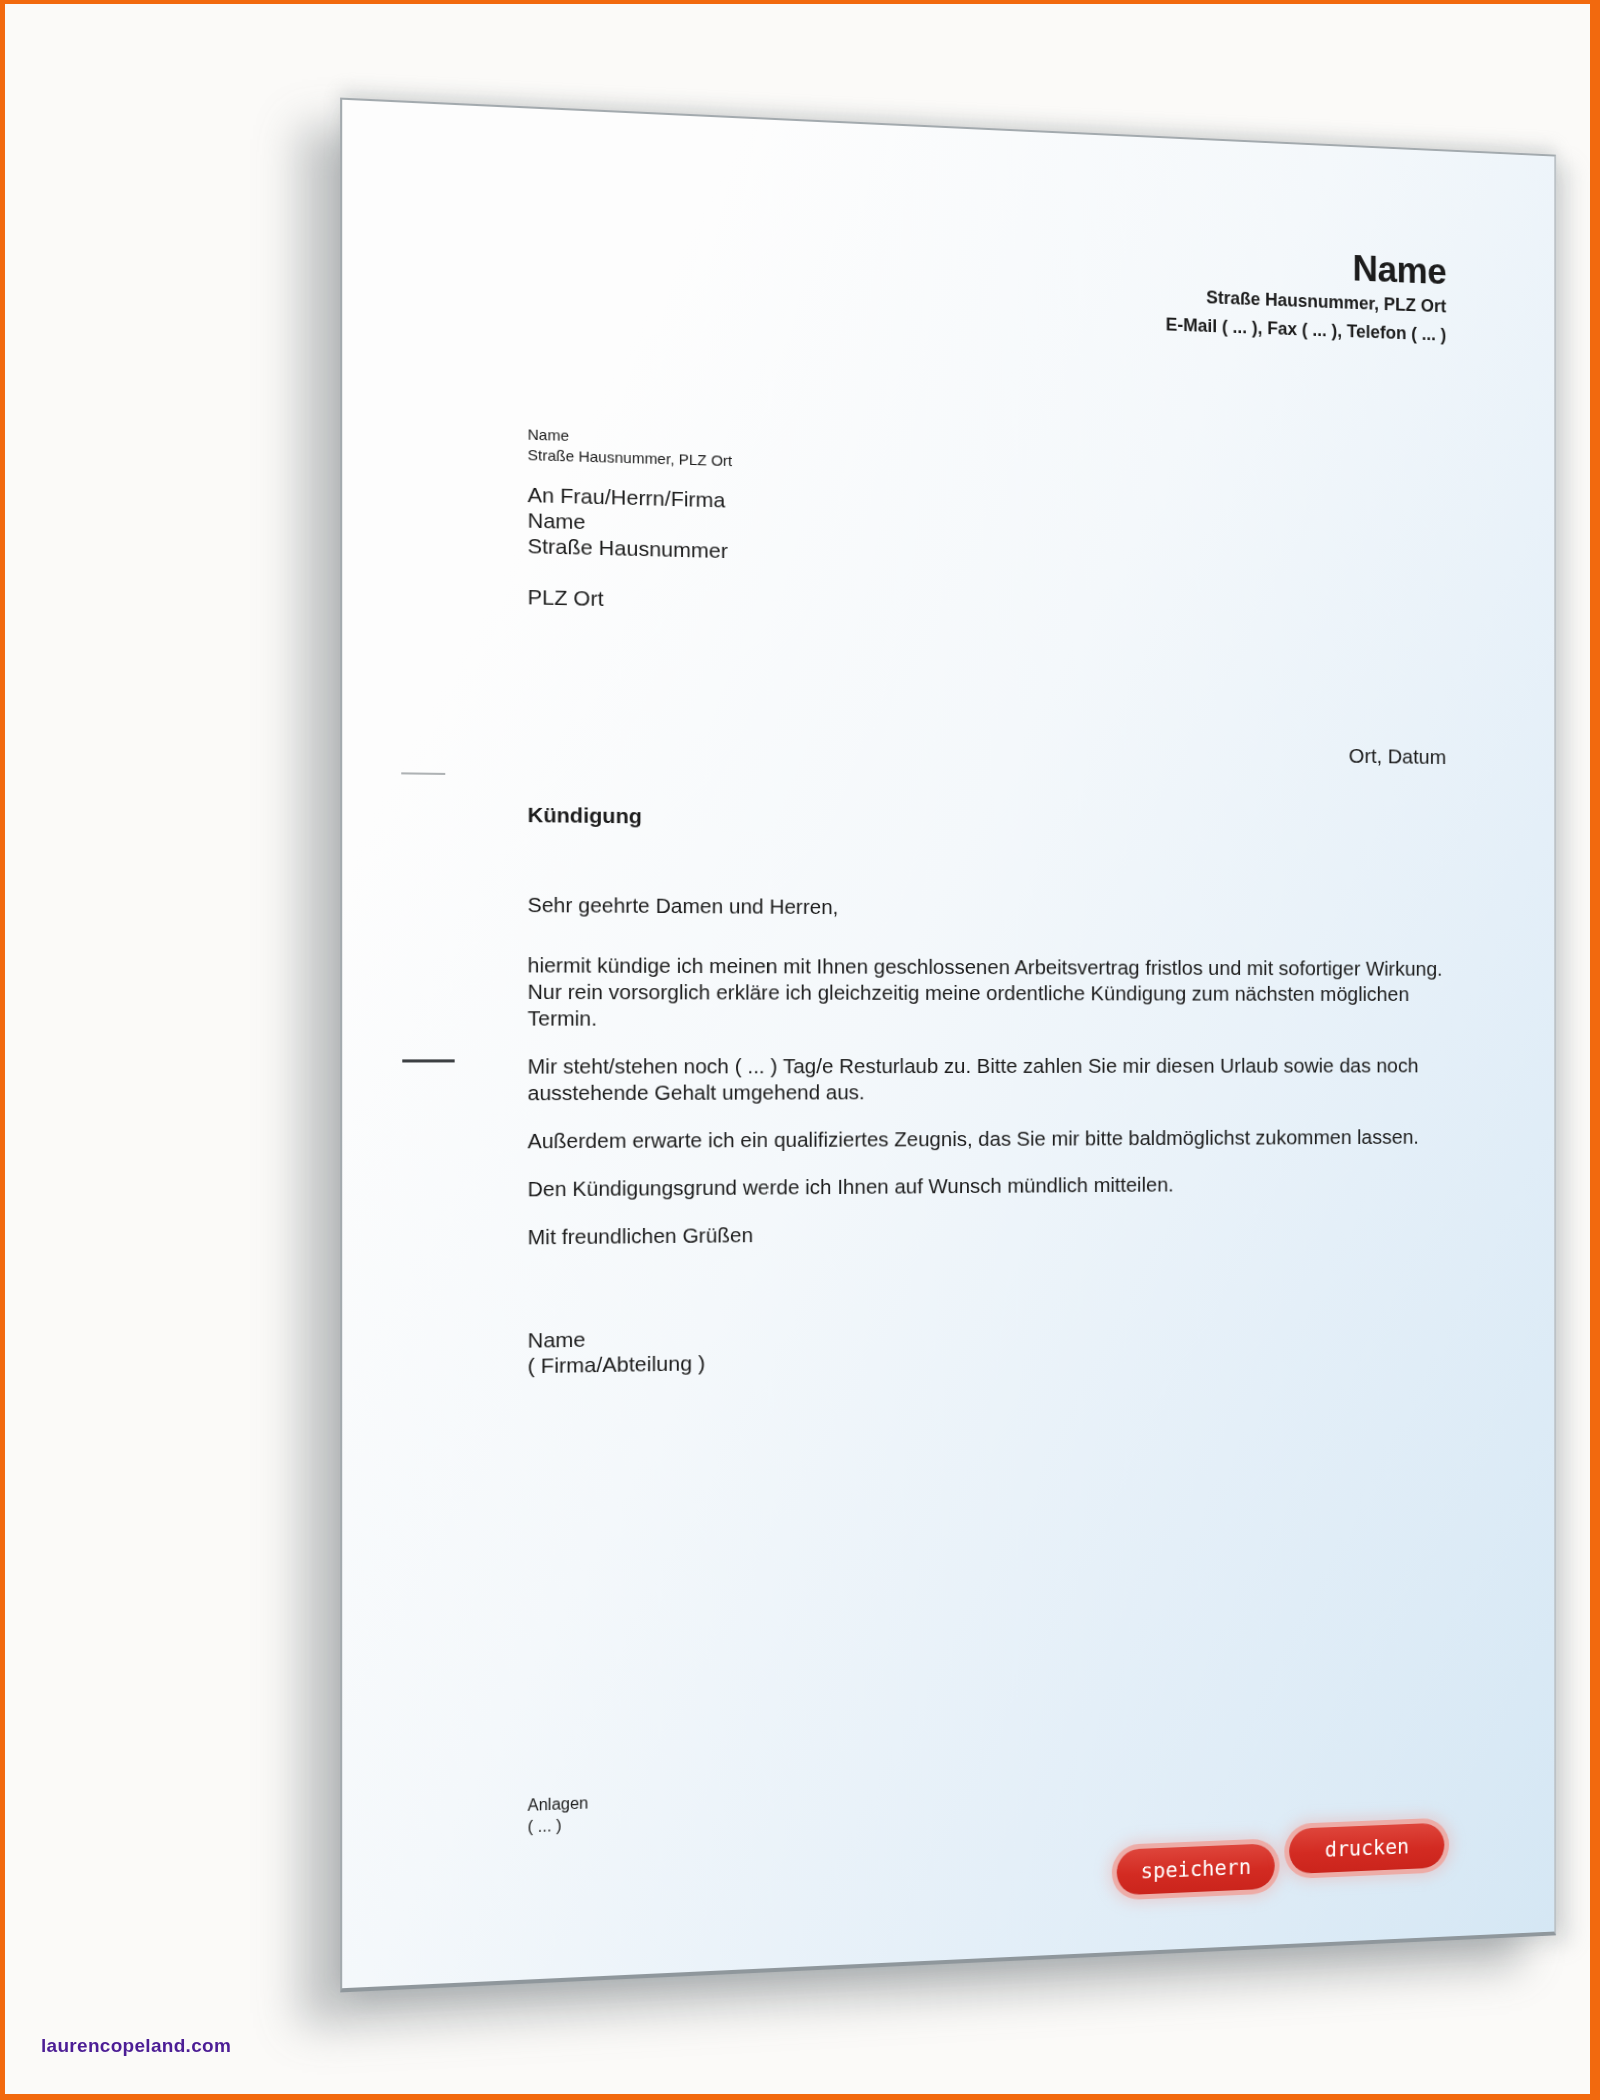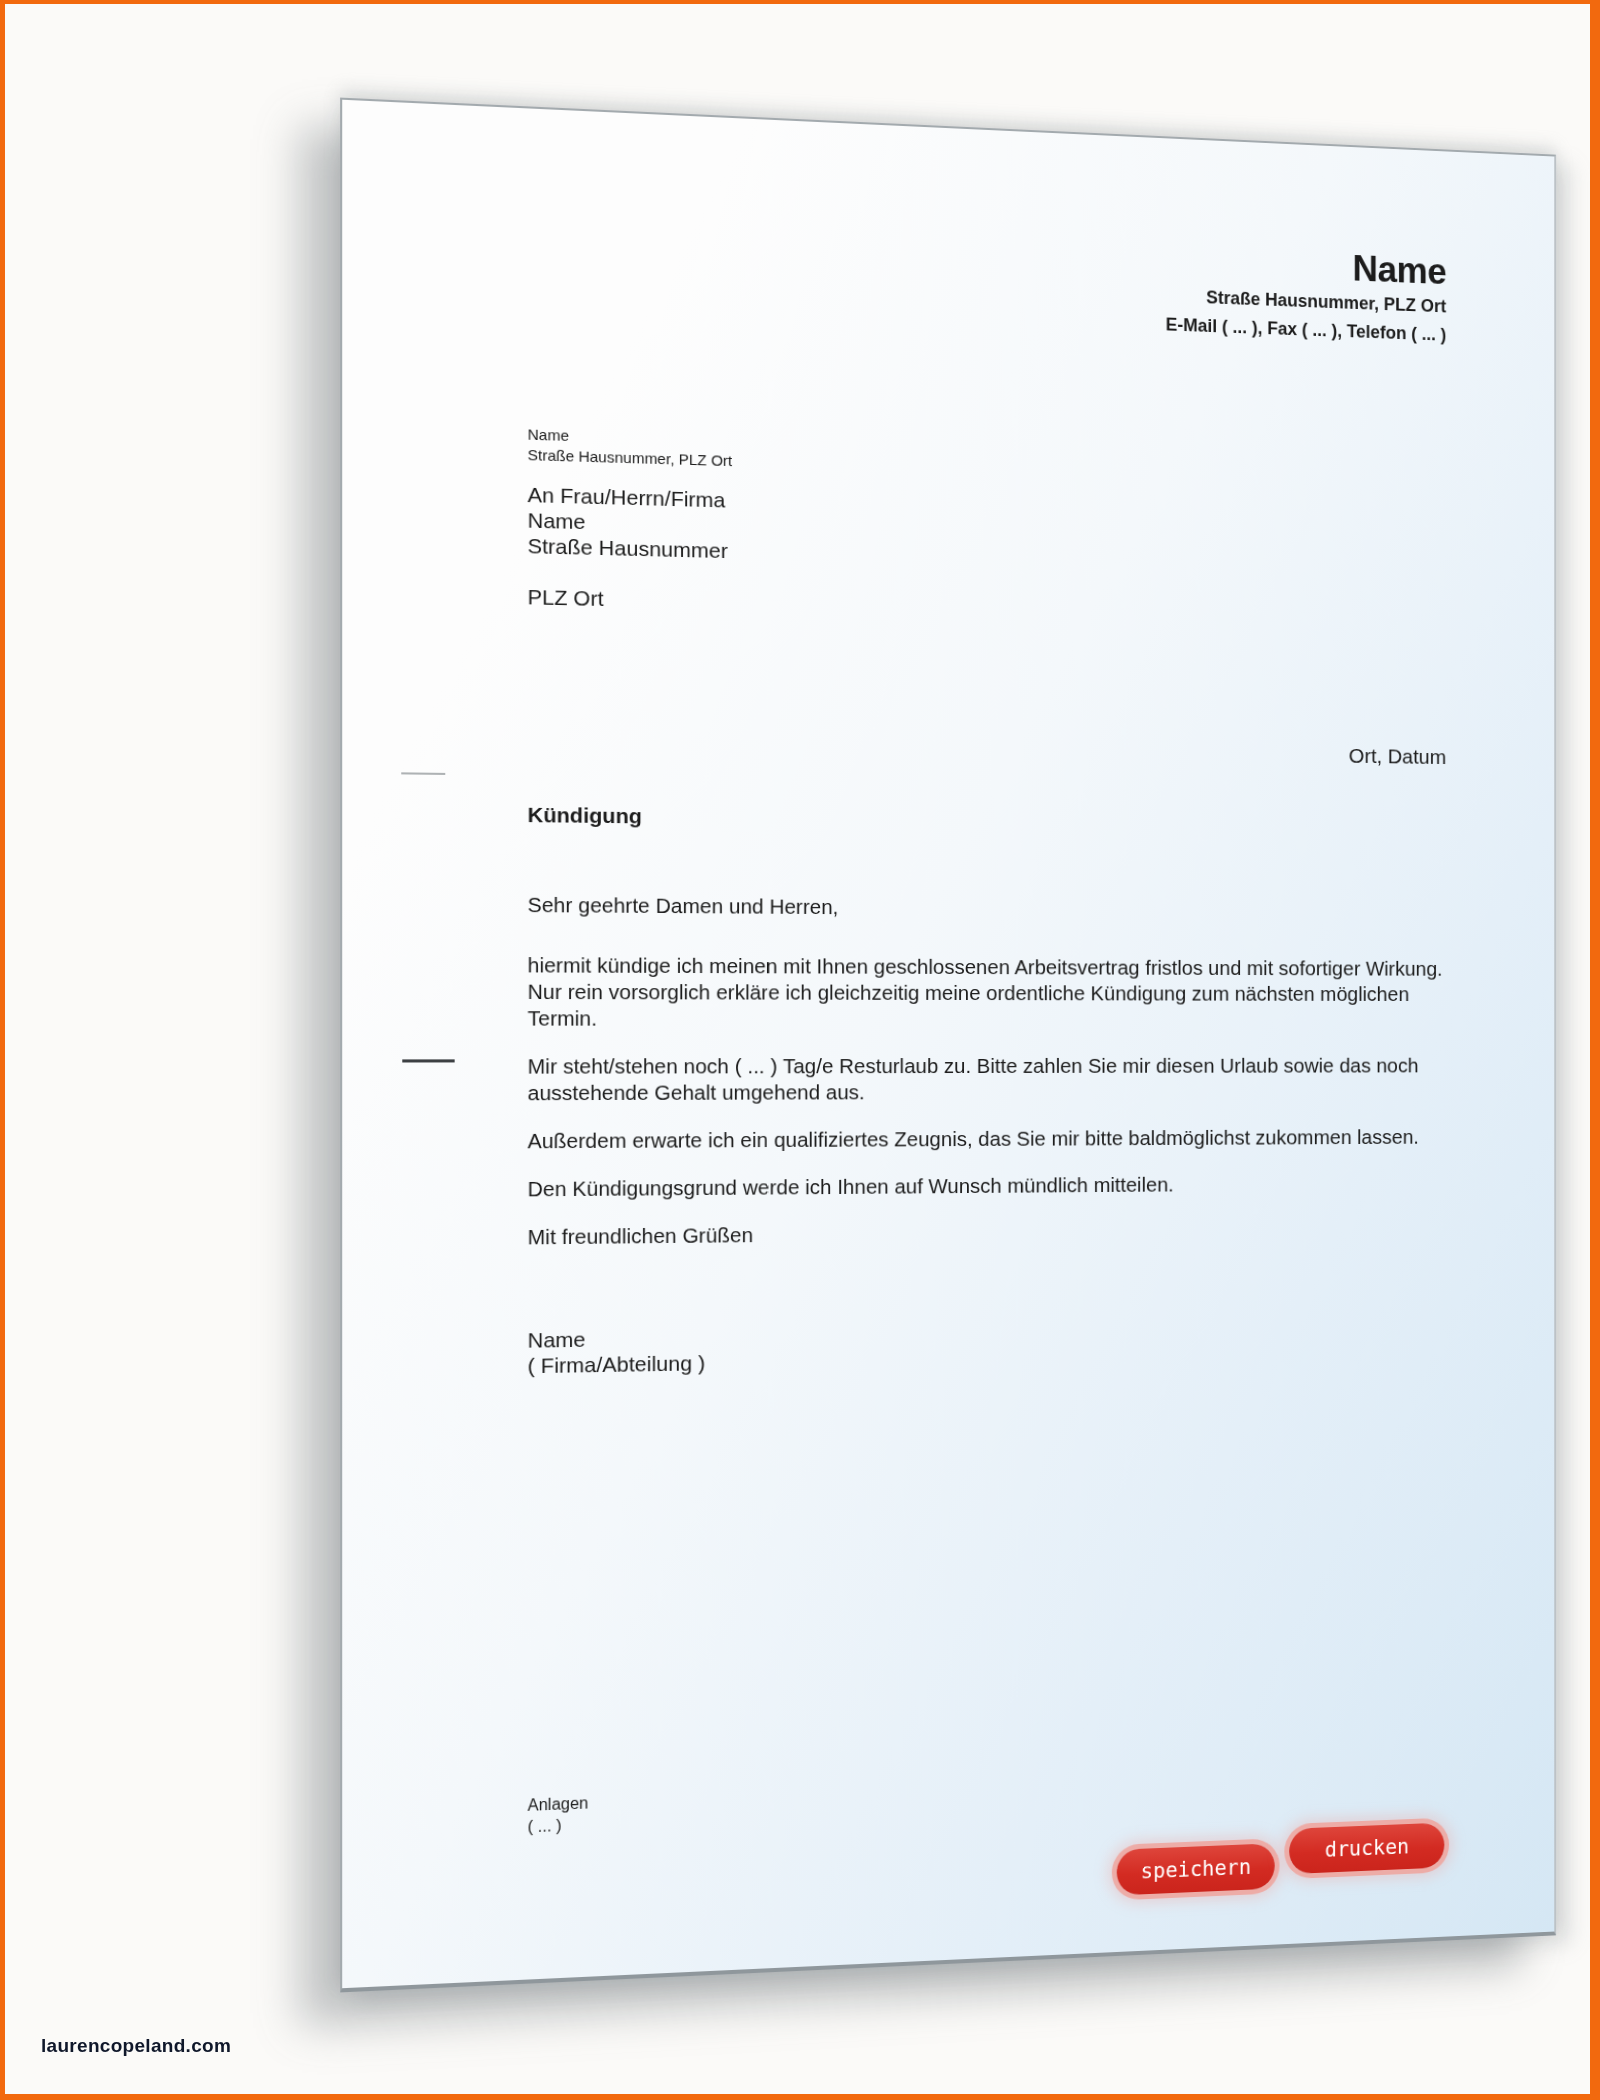--- a/index.html
+++ b/index.html
@@ -75,21 +75,21 @@
     line-height:46px;
     box-shadow:0 0 0 5px rgba(239,164,157,.85), 0 0 14px 9px rgba(239,164,157,.35);
     cursor:pointer;
     white-space:nowrap;
   }
   .btn-save{left:762px;top:1727px;width:163px;}
   .btn-print{left:940px;top:1713px;width:163px;}
   
   .watermark{
     position:absolute;left:36px;top:2031px;
-    font-size:19px;font-weight:bold;color:#0f172a;
+    font-size:19px;font-weight:bold;color:#4c1d95;
     letter-spacing:.3px;
   }
 </style>
 </head>
 <body>
 
 <div class="canvas">
 
   <div class="page">
 

